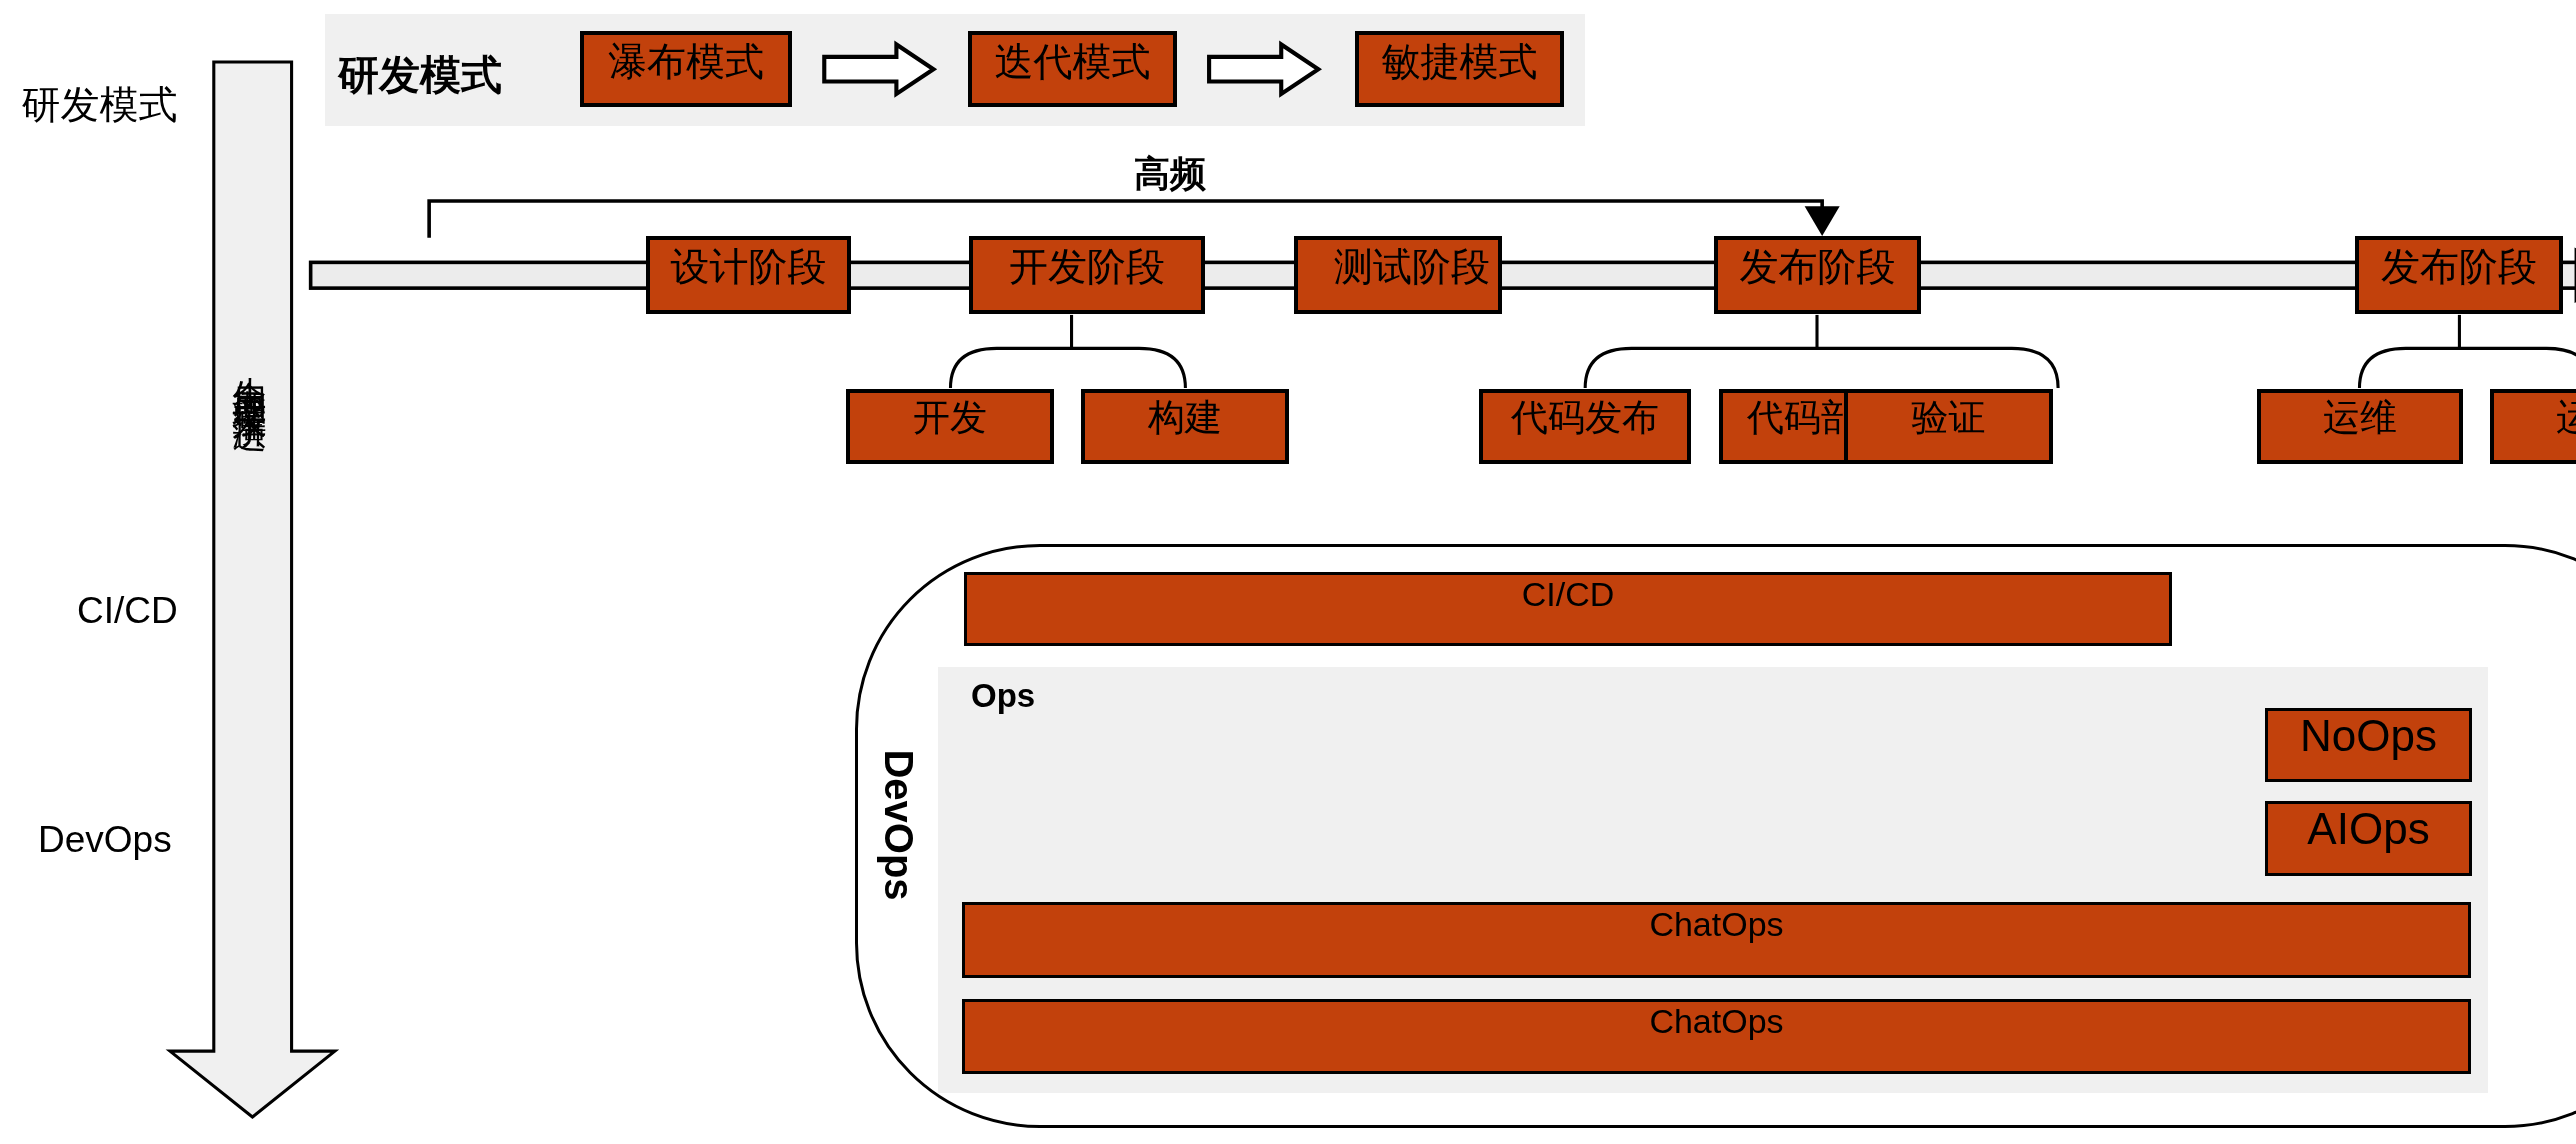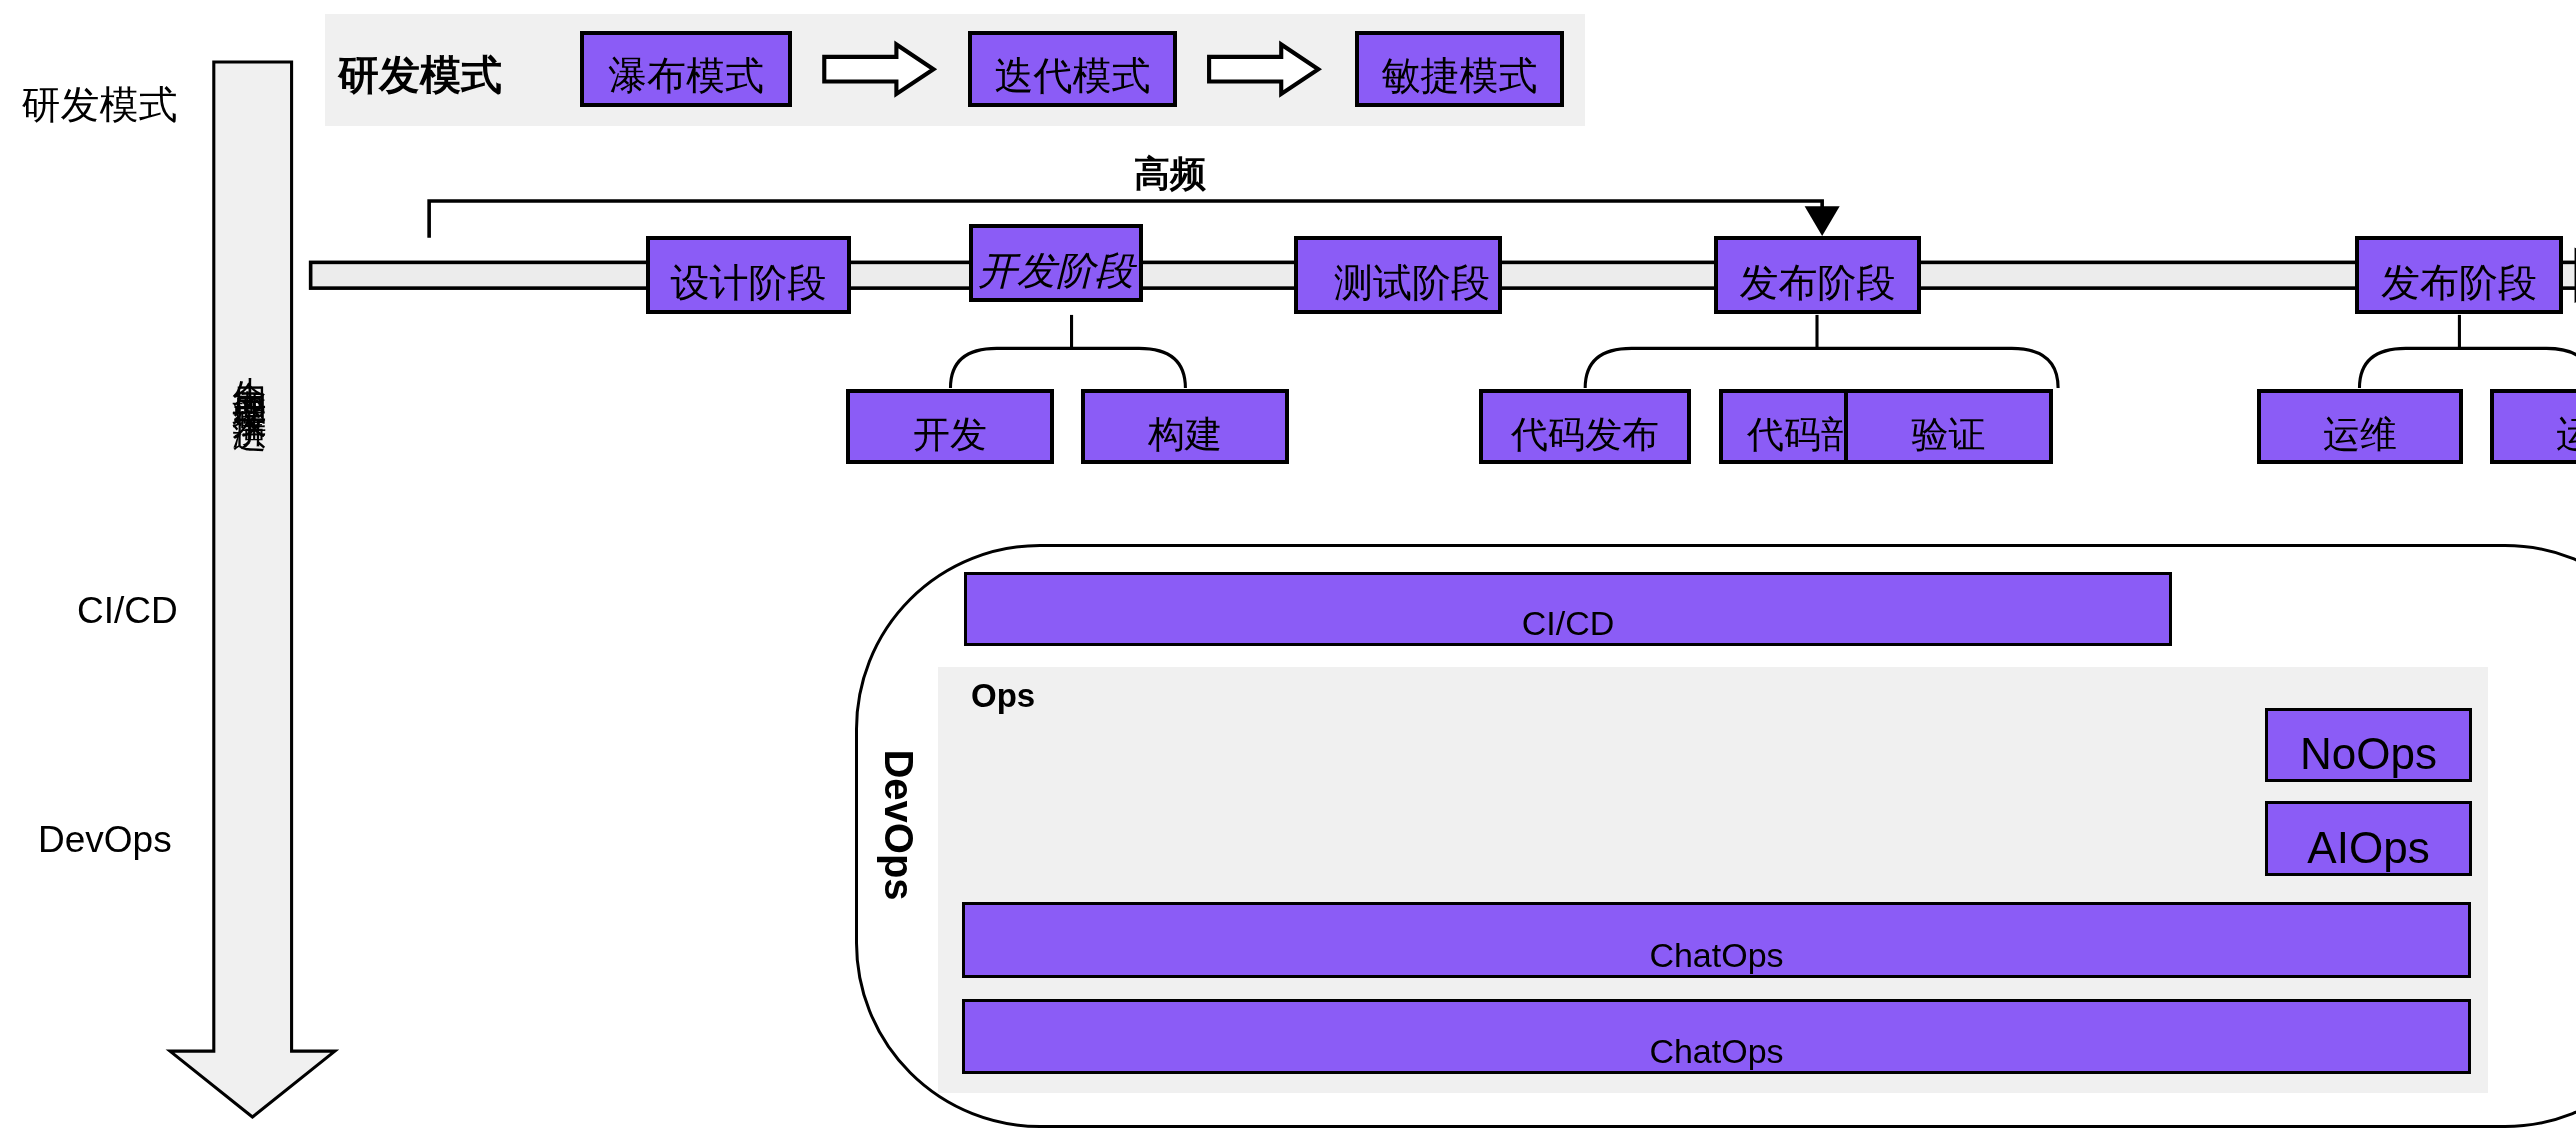--- a/index.html
+++ b/index.html
@@ -10,22 +10,22 @@
     background: #ffffff;
     font-family: "Liberation Sans", "DejaVu Sans", sans-serif;
     color: #000000;
     overflow: hidden;
   }
   .abs { position: absolute; box-sizing: border-box; }
   .layer { position: absolute; left: 0; top: 0; z-index: 1; }
   .panel { background: #f0f0f0; z-index: 0; }
   .box {
     position: absolute; box-sizing: border-box;
-    background: #8b5cf6; border: 4.1px solid #000000;
-    display: flex; align-items: flex-end; justify-content: center;
+    background: #c2410c; border: 4.1px solid #000000;
+    display: flex; align-items: flex-start; justify-content: center;
     z-index: 2; text-align: center; white-space: nowrap;
   }
   .box.thin { border-width: 3.1px; }
   .stage-text { font-size: 39px; }
   .sub-text   { font-size: 37px; }
   .model-text { font-size: 39px; }
   .latin-text { font-size: 34px; }
   .latin-sm   { font-size: 44px; margin-left: 20px; }
   .label { position: absolute; z-index: 2; white-space: nowrap; }
   .side-label { font-size: 39px; }
@@ -97,21 +97,21 @@
   </div>
   <div class="box model-text" style="left:1355px; top:31px; width:209px; height:76px;">
     <span>敏捷模式</span>
   </div>
 
   <div class="label freq-label" style="left:1062px; top:150px; width:144px;">高频</div>
 
   <div class="box stage-text" style="left:646px; top:236px; width:205px; height:78px;">
     <span>设计阶段</span>
   </div>
-  <div class="box stage-text" style="left:969px; top:224px; width:174px; height:78px;font-style:italic;">
+  <div class="box stage-text" style="left:969px; top:236px; width:236px; height:78px;">
     <span>开发阶段</span>
   </div>
   <div class="box stage-text" style="left:1294px; top:236px; width:208px; height:78px;padding-left:28px;">
     <span>测试阶段</span>
   </div>
   <div class="box stage-text" style="left:1714px; top:236px; width:207px; height:78px;">
     <span>发布阶段</span>
   </div>
   <div class="box stage-text" style="left:2355px; top:236px; width:208px; height:78px;">
     <span>发布阶段</span>

